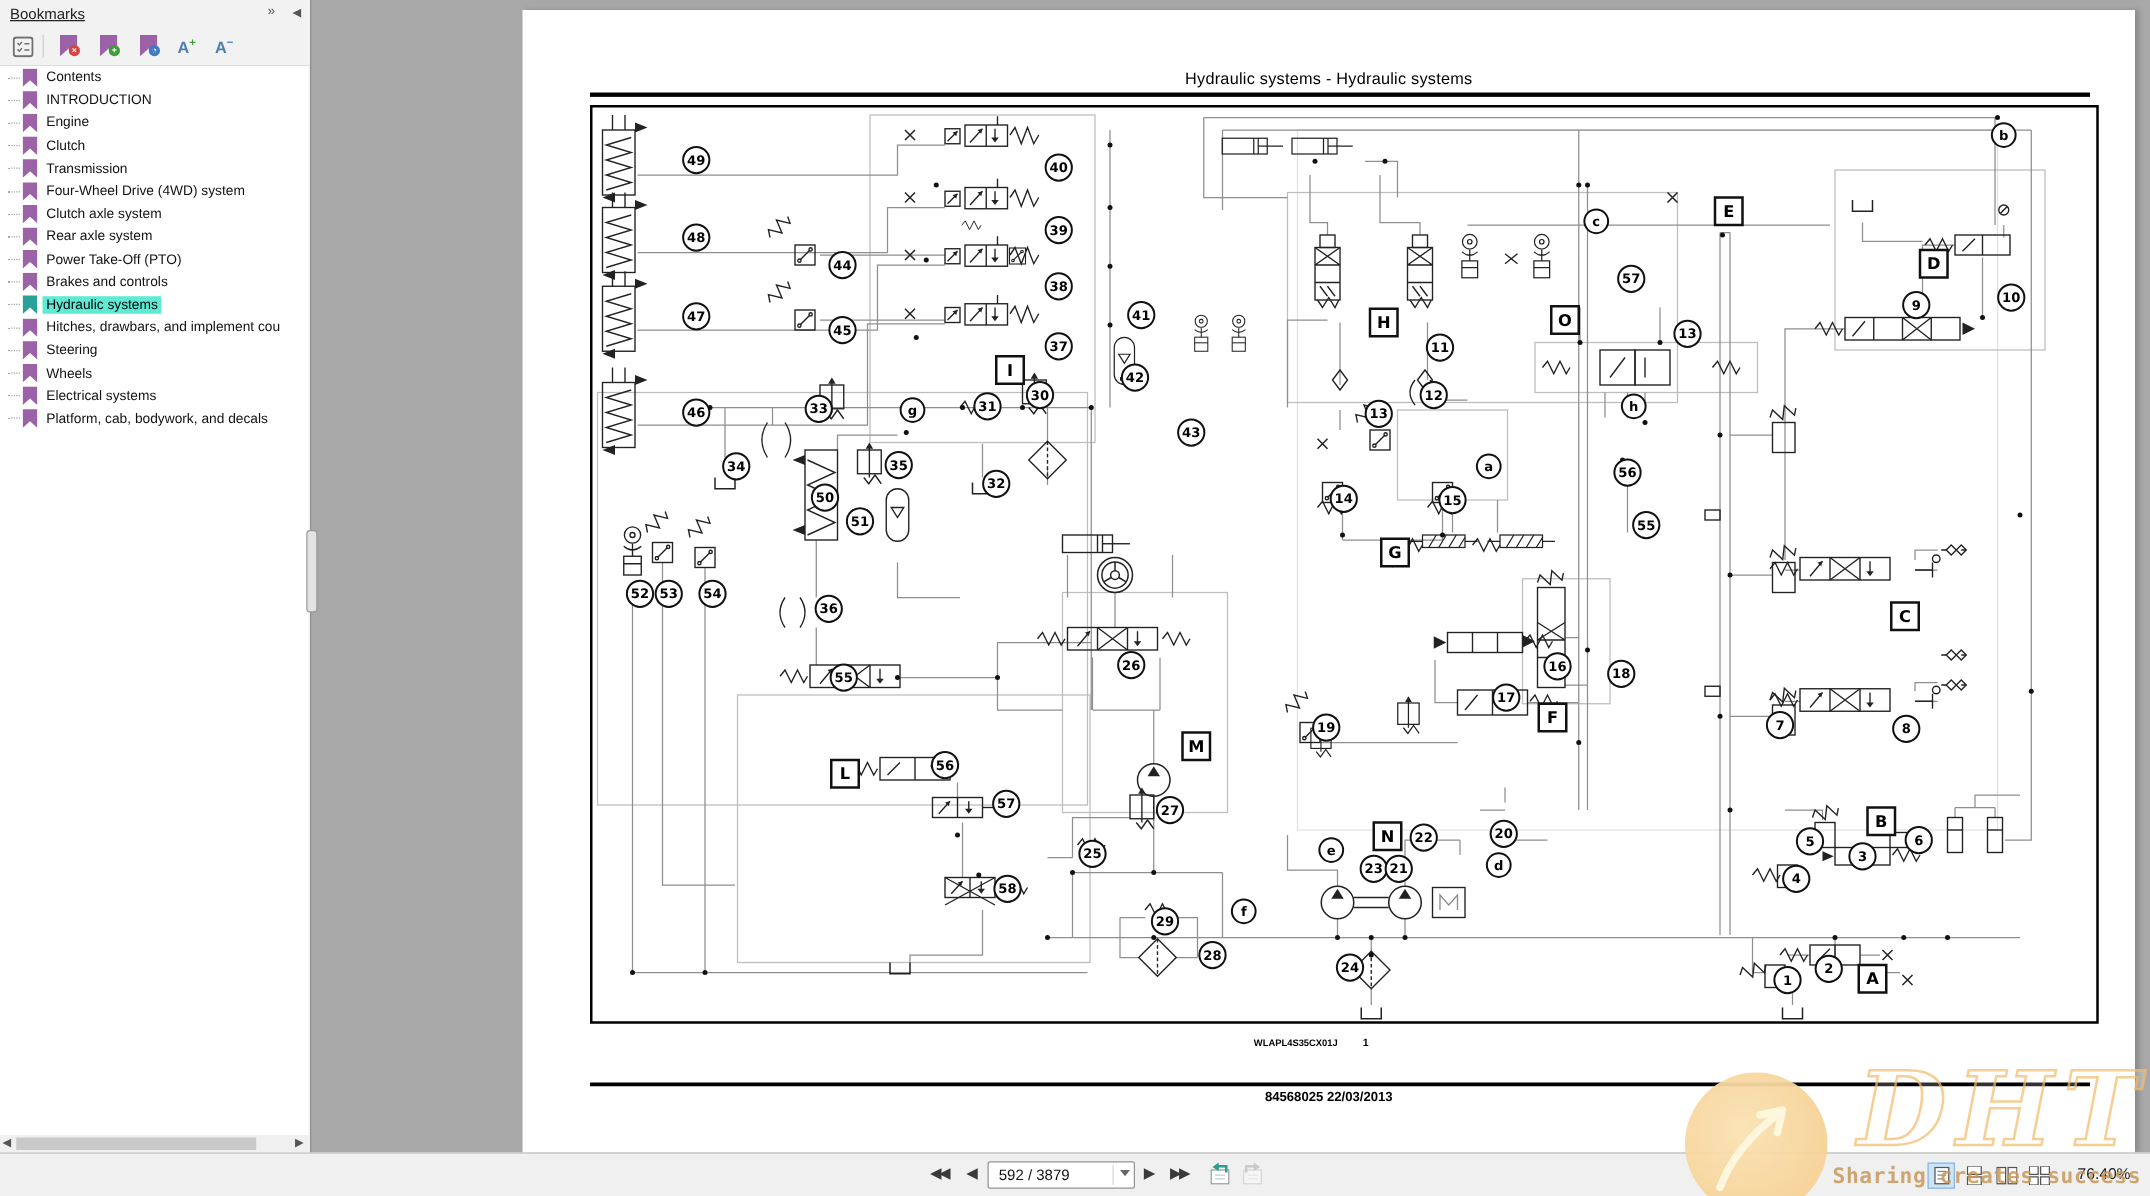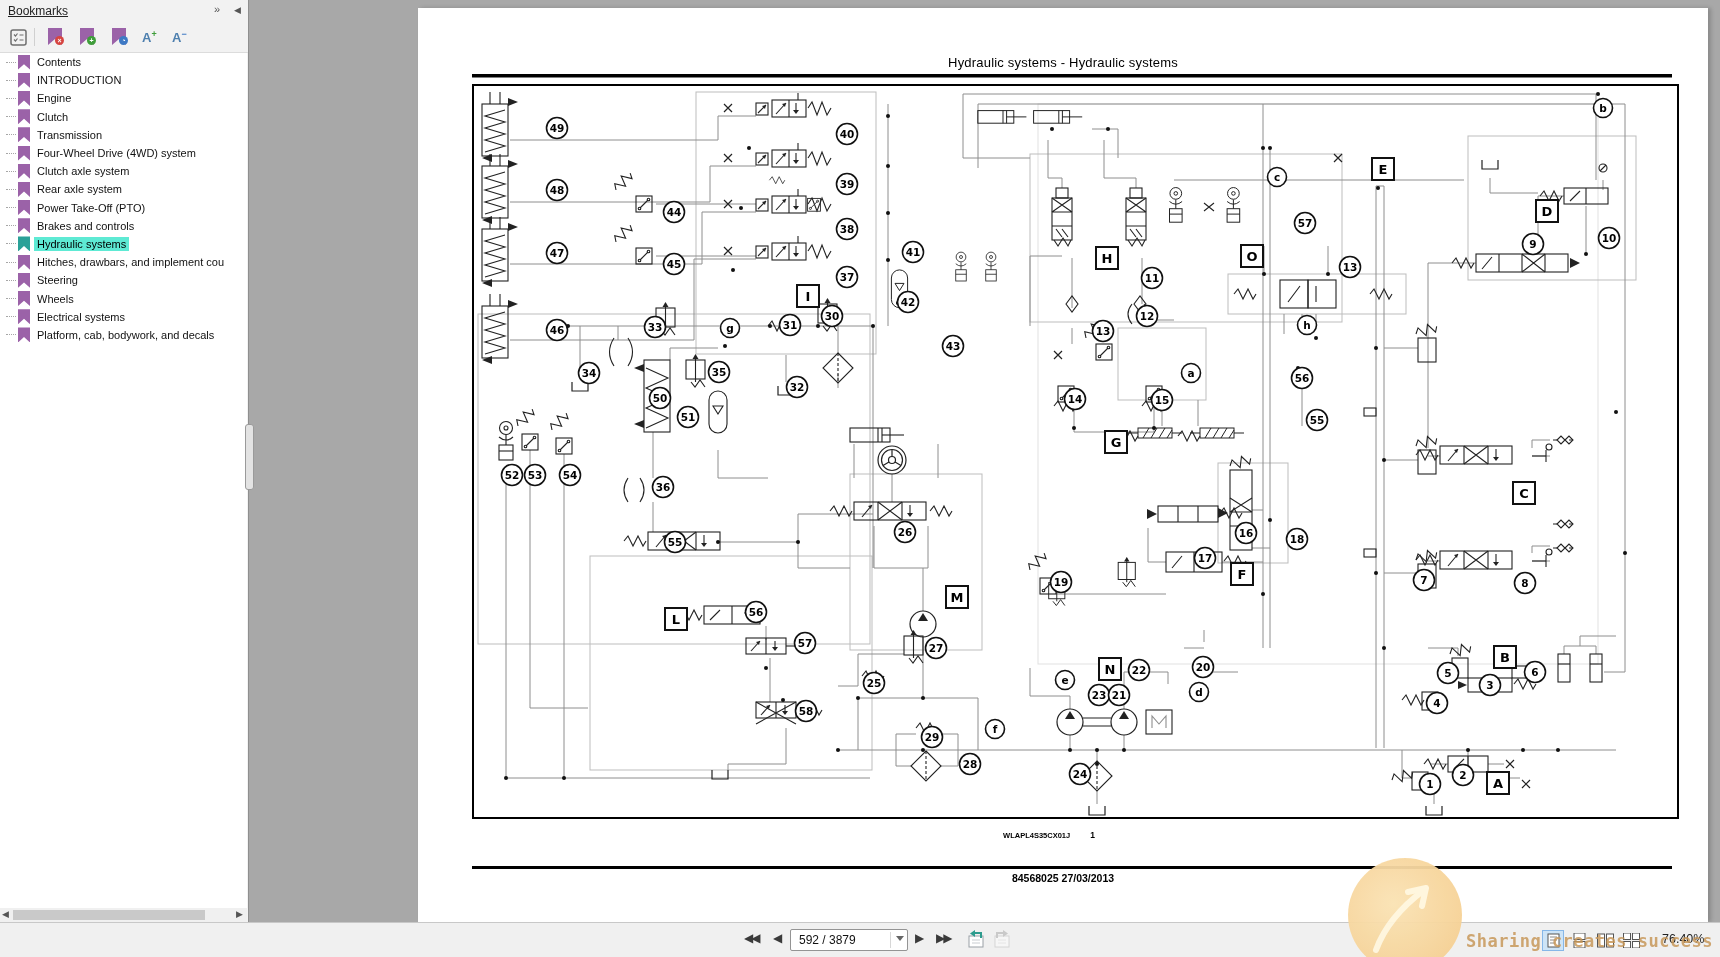--- a/index.html
+++ b/index.html
@@ -741,21 +741,21 @@
         <rect x="1076" y="638" width="22" height="22" class="co-box"></rect>
         <text x="1087" y="653.5" text-anchor="middle" class="co-box-txt">B</text>
         <rect x="1069" y="764" width="22" height="22" class="co-box"></rect>
         <text x="1080" y="779.5" text-anchor="middle" class="co-box-txt">A</text>
       </g>
   </svg>
 
   <div id="caption">
     <span class="code">WLAPL4S35CX01J</span><span class="num">1</span>
   </div>
-  <div id="footer1">84568025 27/03/2013</div>
+  <div id="footer1">84568025 22/03/2013</div>
 </div>
 
 <div id="btoolbar">
   <span class="tbtn" style="left:744px">◀◀</span>
   <span class="tbtn" style="left:773px;letter-spacing:0">◀</span>
   <span id="page-box">
     <span class="val">592 / 3879</span>
     <span class="cdiv"></span>
     <span class="caret"></span>
   </span>
@@ -807,14 +807,15 @@
   <span id="zoom-lv">76.40%</span>
 </div>
 
 <div id="wm">
   <div id="wm-circle">
     <svg width="114" height="114">
         <path d="M28,92 C36,70 52,50 76,32" fill="none" stroke="#fff6dd" stroke-width="6" stroke-linecap="round"></path>
         <path d="M60,34 L78,30 74,48" fill="none" stroke="#fff6dd" stroke-width="6" stroke-linecap="round" stroke-linejoin="round"></path>
       </svg>
   </div>
+  <div id="wm-brand">DHT</div>
   <div id="wm-slogan">Sharing creates success</div>
 </div>
 
 </body></html>

